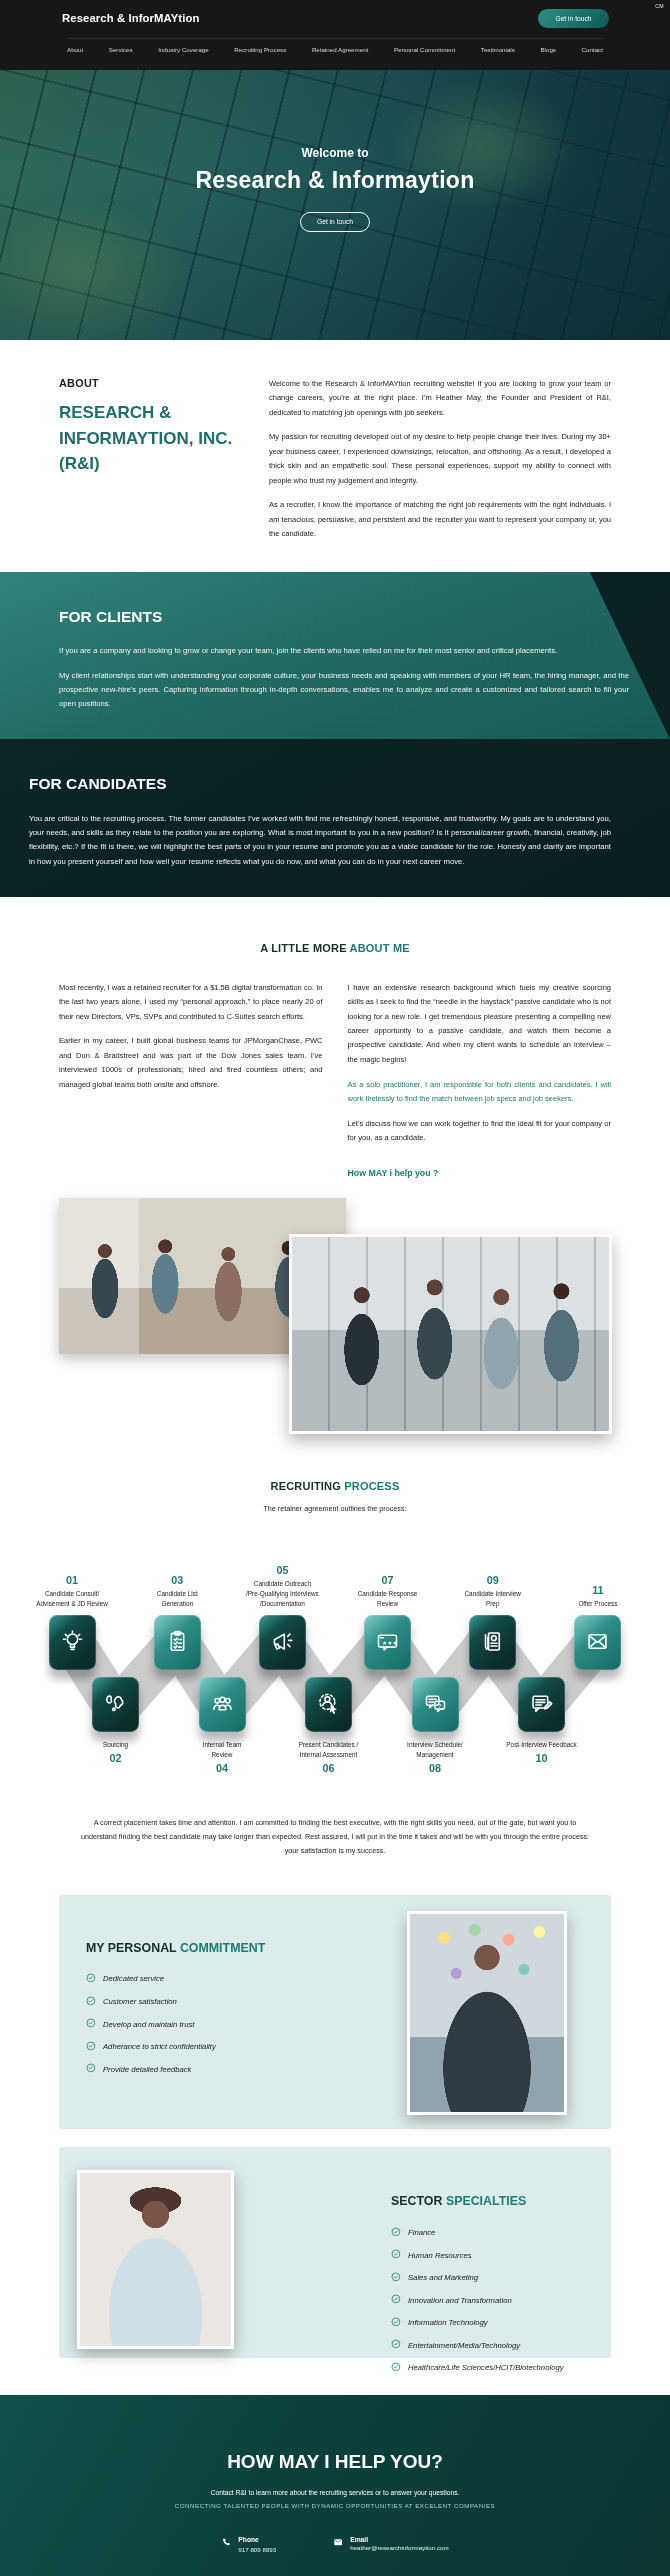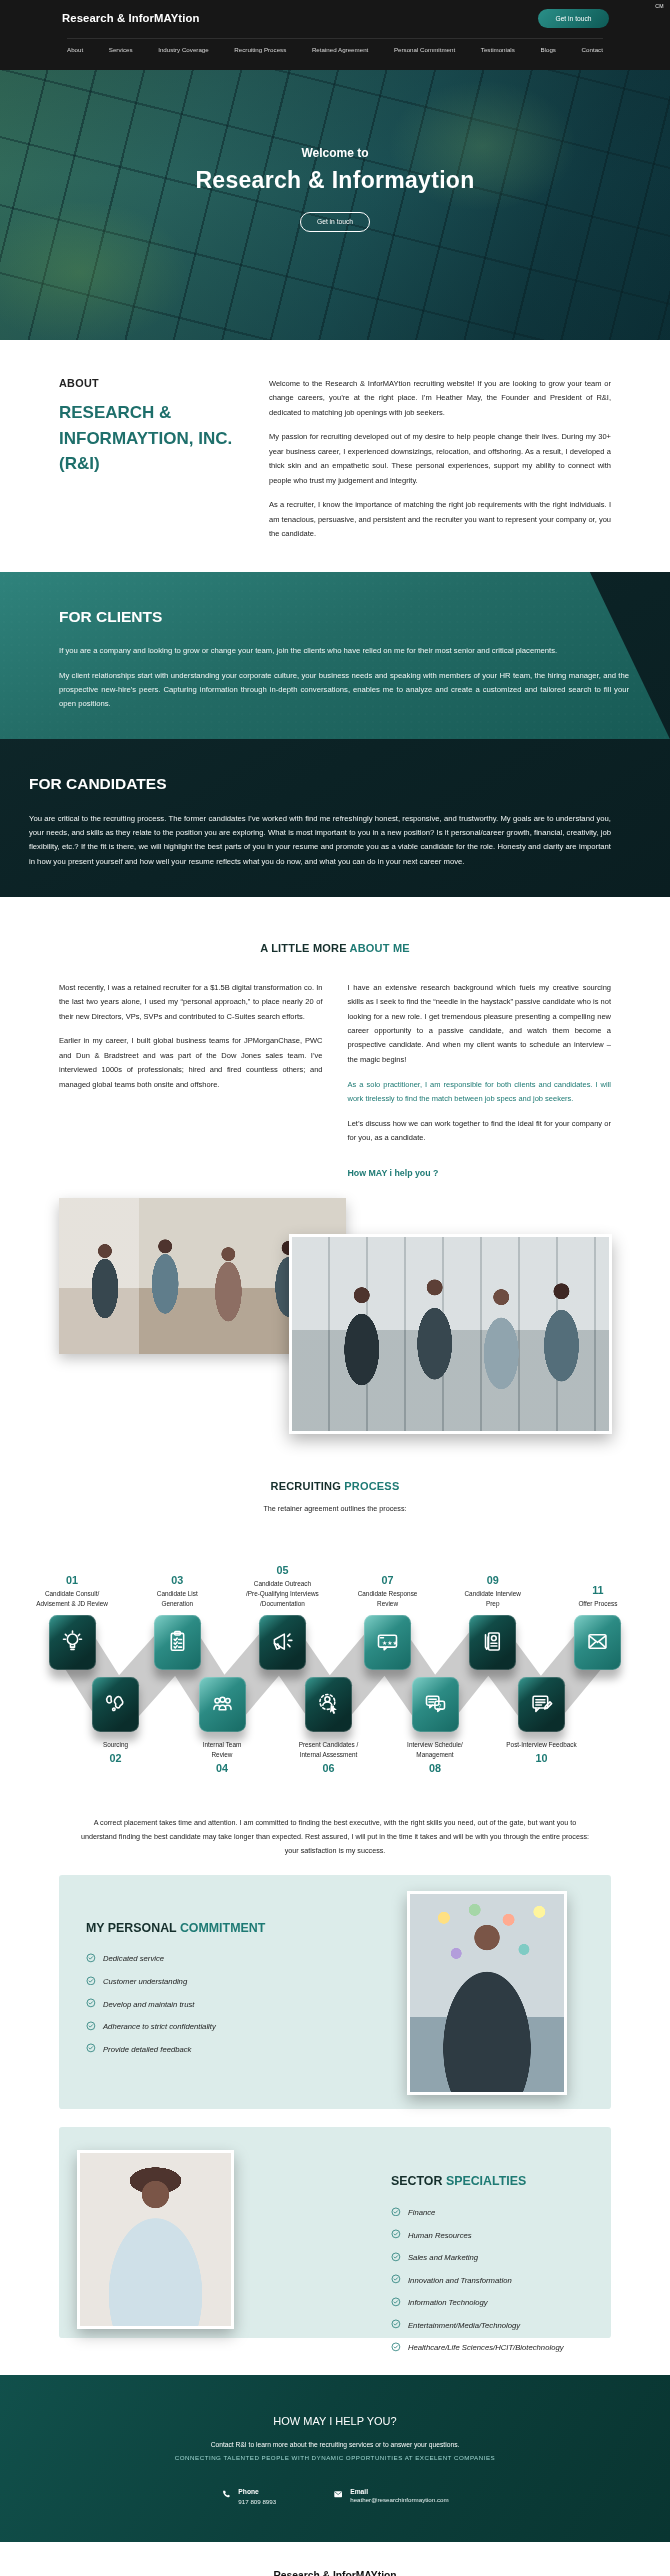--- a/index.html
+++ b/index.html
@@ -107,21 +107,21 @@
   .step-label{font-size:6.4px;color:#1c1c1c;line-height:1.55;white-space:pre-line;text-align:center;}
   .tile{width:47px;height:55px;border-radius:8.2px;display:flex;align-items:center;justify-content:center;
     margin-top:6.2px;box-shadow:0 8.2px 8.2px rgba(0,0,0,.28), inset 0 0 0 1px rgba(255,255,255,.18);}
   .steps-bottom .tile{margin-top:0;margin-bottom:8.2px;}
   .tile.dark{background:linear-gradient(140deg,#3a9c94 0%,#114b47 30%,#0a2d2b 78%);}
   .tile.light{background:linear-gradient(140deg,#7fd0c8 0%,#2c8b84 42%,#176a64 100%);}
   .tile svg{width:27px;height:27px;}
   .process-closing{width:515px;margin:17.5px auto 0;font-size:7.2px;line-height:1.9;text-align:center;color:#1b1b1b;}
 
   
-  .card{margin:18px 59px 0;background:#dcecea;border-radius:3.1px;position:relative;}
+  .card{margin:38px 59px 0;background:#dcecea;border-radius:3.1px;position:relative;}
   .card-heading{font-size:12.4px;font-weight:bold;color:#152f2c;}
   .card-heading .accent{color:#1e7a74;}
   .check-list{margin-top:18.5px;}
   .check-list li{display:flex;align-items:center;gap:7.2px;font-size:7.7px;color:#1b1b1b;margin-bottom:10.8px;}
   .check-list svg{width:9.8px;height:9.8px;flex:0 0 9.8px;}
   .commitment{height:234px;padding:35px 0 0 27px;}
   .photo-commit{right:44px;top:15.5px;width:160px;height:204px;border:3.6px solid #fff;box-shadow:0 6.2px 14.4px rgba(0,0,0,.28);
     background:
       radial-gradient(circle at 50% 22%, #7a5547 0 12.4px, transparent 13px),
       radial-gradient(ellipse 44px 77px at 50% 78%, #2e3b43 0 99%, transparent 100%),
@@ -136,21 +136,21 @@
   .photo-sector{left:18px;top:23px;width:157px;height:179px;border:3.6px solid #fff;box-shadow:0 6.2px 14.4px rgba(0,0,0,.28);
     background:
       radial-gradient(circle at 50% 24%, #7a5547 0 13.4px, transparent 14px),
       radial-gradient(ellipse 26px 13.4px at 50% 16%, #4e342e 0 99%, transparent 100%),
       radial-gradient(ellipse 47px 77px at 50% 82%, #cfe0e8 0 99%, transparent 100%),
       linear-gradient(180deg,#eae6e1 0 100%);}
 
   
   .contact{margin-top:37px;background:linear-gradient(120deg,#11504b 0%,#0c403c 45%,#093531 100%);
     color:#fff;text-align:center;padding:40px 0 37px;}
-  .contact h2{font-size:11px;font-weight:normal;margin:0;}
+  .contact h2{font-size:19px;font-weight:bold;margin:16px;}
   .contact-line1{font-size:6.7px;margin-top:14.4px;}
   .contact-line2{font-size:6.2px;margin-top:6.2px;letter-spacing:0.5px;color:#9ed4cf;}
   .contact-row{display:flex;justify-content:center;gap:57px;margin-top:27px;}
   .contact-item{display:flex;align-items:flex-start;gap:6.7px;text-align:left;}
   .contact-item svg{width:10.3px;height:10.3px;margin-top:1px;}
   .contact-label{font-size:6.7px;font-weight:bold;}
   .contact-value{font-size:6.2px;margin-top:2.6px;color:#e9f4f3;}
 
   
   .footer{padding:28px 0 0;}
@@ -422,21 +422,21 @@
             <path d="M6.4 10.2l2.3 2.3 4.7-4.9" stroke="#1e7a74" stroke-width="1.6" stroke-linecap="round" stroke-linejoin="round"></path>
           </svg></span>
     <span class="item-text">Dedicated service</span>
   </li>
 
   <li>
     <span><svg viewBox="0 0 20 20" fill="none">
             <circle cx="10" cy="10" r="8" stroke="#1e7a74" stroke-width="1.6"></circle>
             <path d="M6.4 10.2l2.3 2.3 4.7-4.9" stroke="#1e7a74" stroke-width="1.6" stroke-linecap="round" stroke-linejoin="round"></path>
           </svg></span>
-    <span class="item-text">Customer understanding</span>
+    <span class="item-text">Customer satisfaction</span>
   </li>
 
   <li>
     <span><svg viewBox="0 0 20 20" fill="none">
             <circle cx="10" cy="10" r="8" stroke="#1e7a74" stroke-width="1.6"></circle>
             <path d="M6.4 10.2l2.3 2.3 4.7-4.9" stroke="#1e7a74" stroke-width="1.6" stroke-linecap="round" stroke-linejoin="round"></path>
           </svg></span>
     <span class="item-text">Develop and maintain trust</span>
   </li>
 

